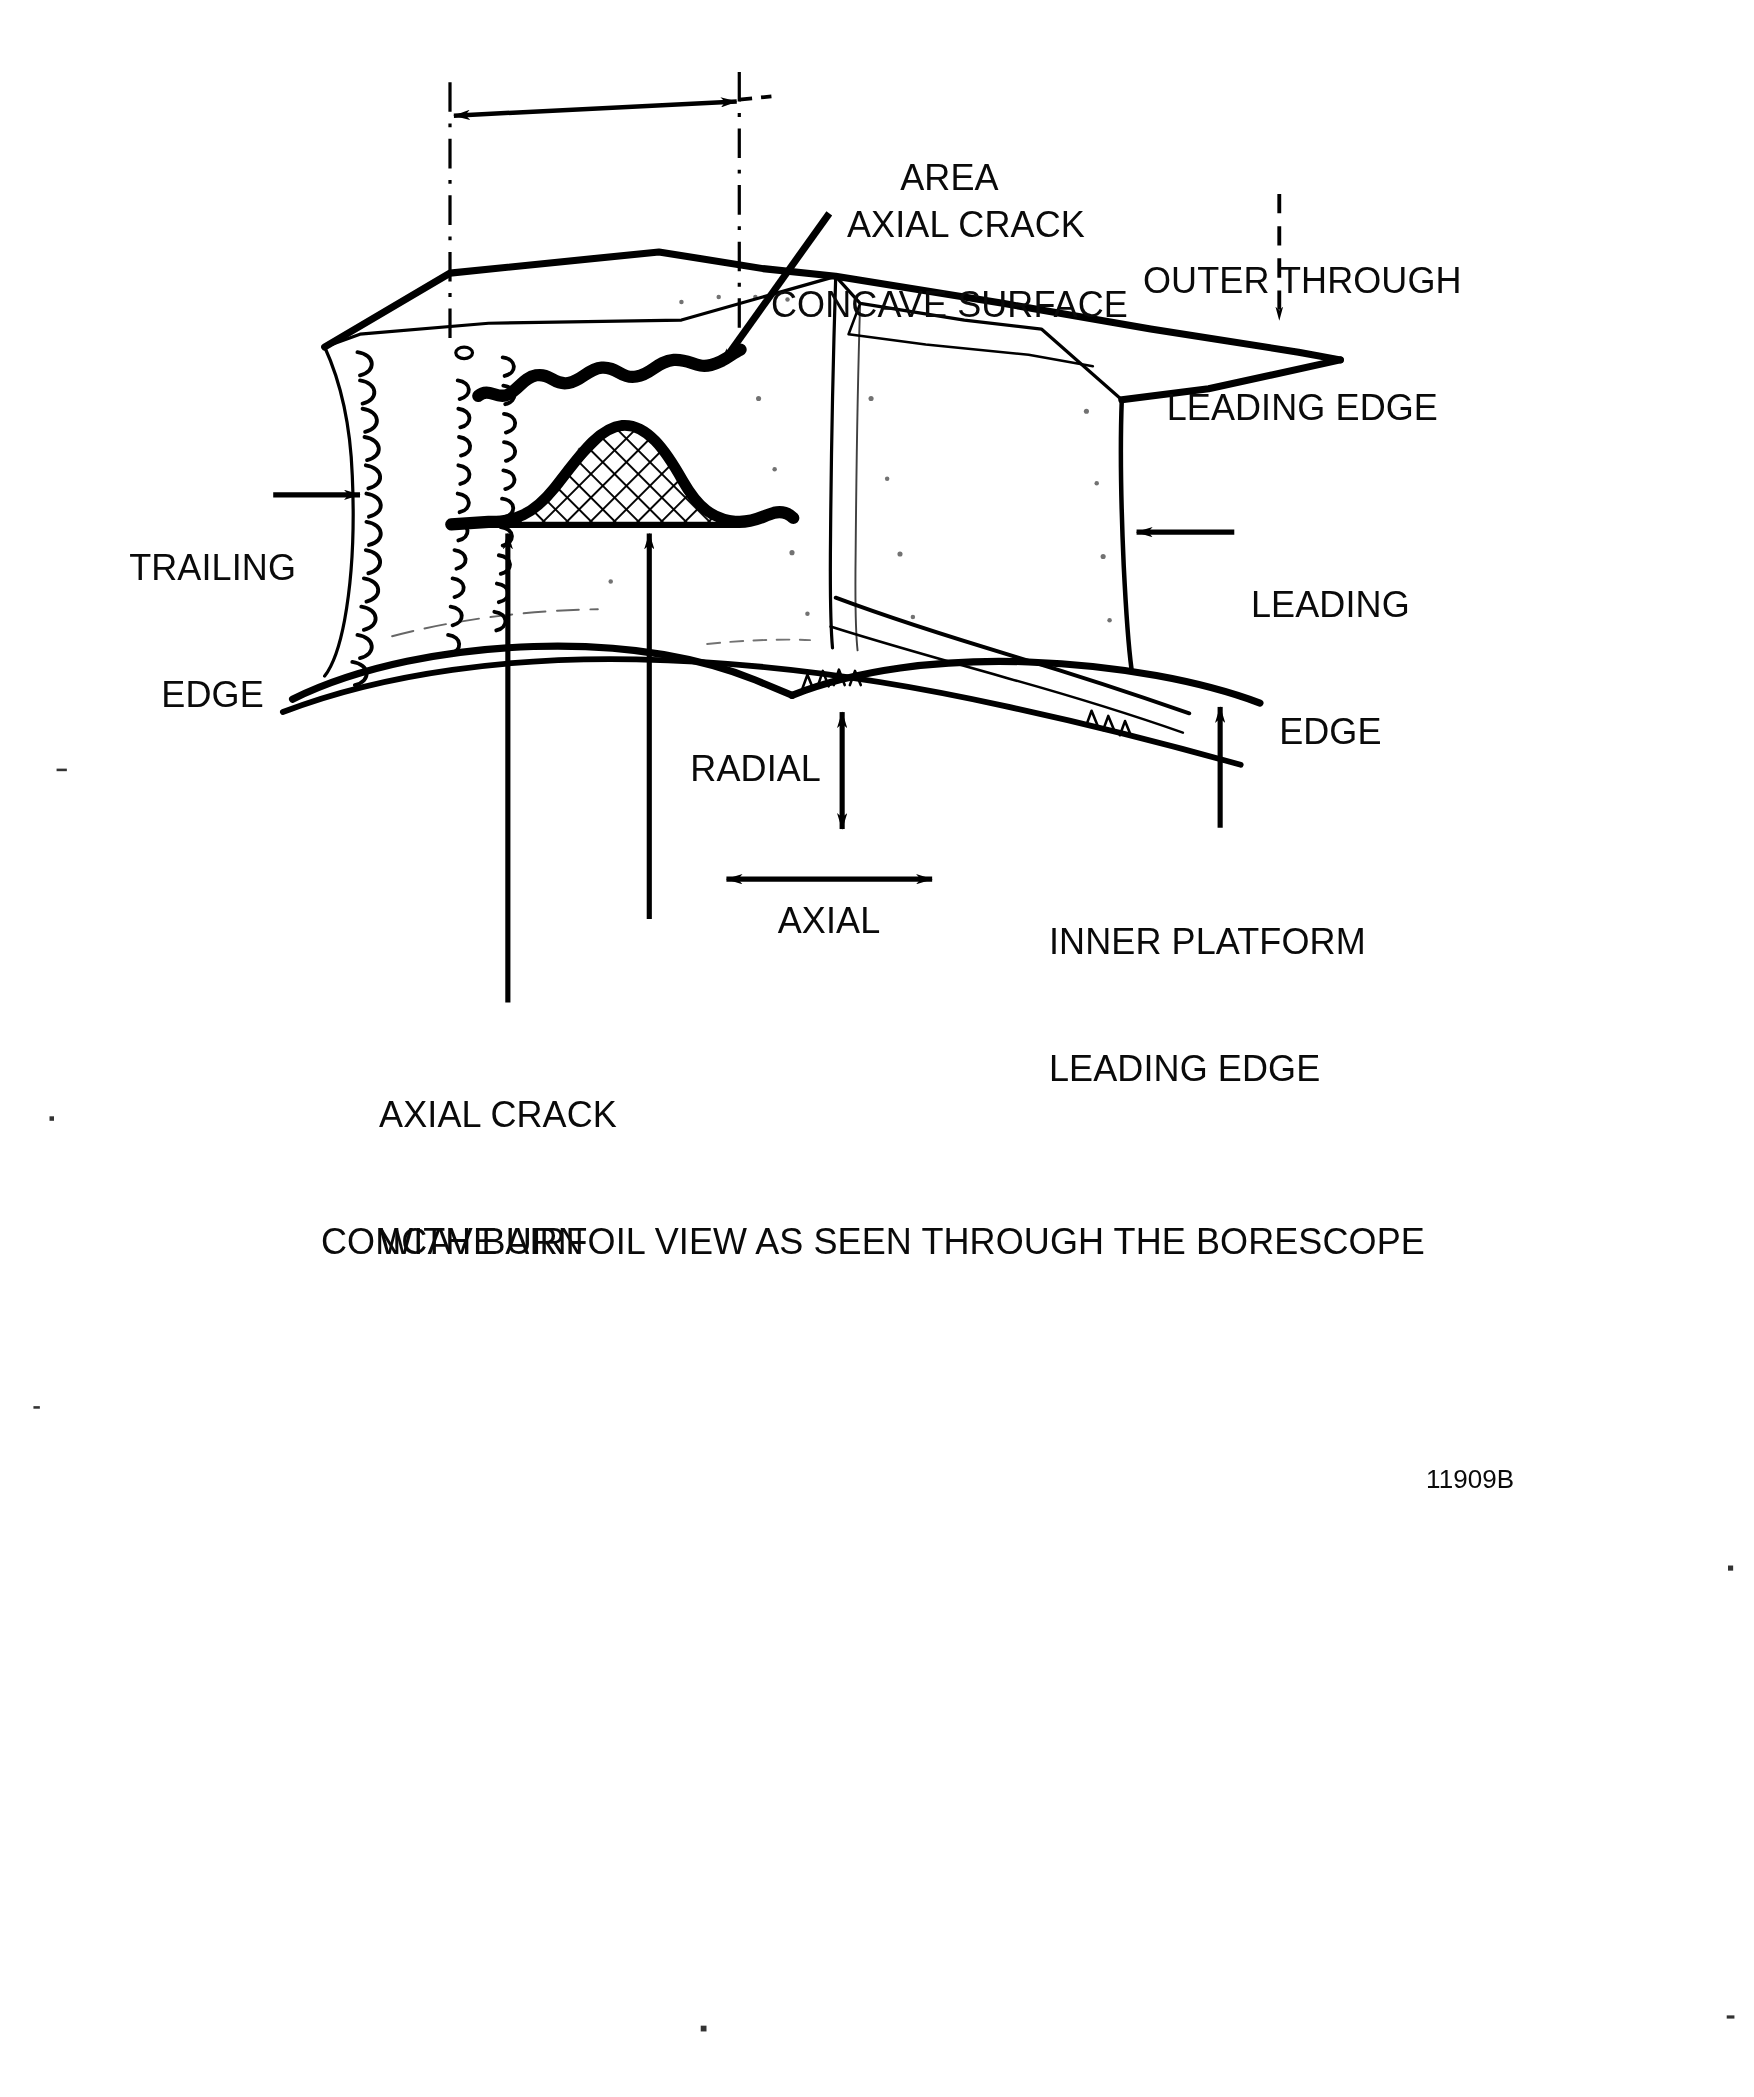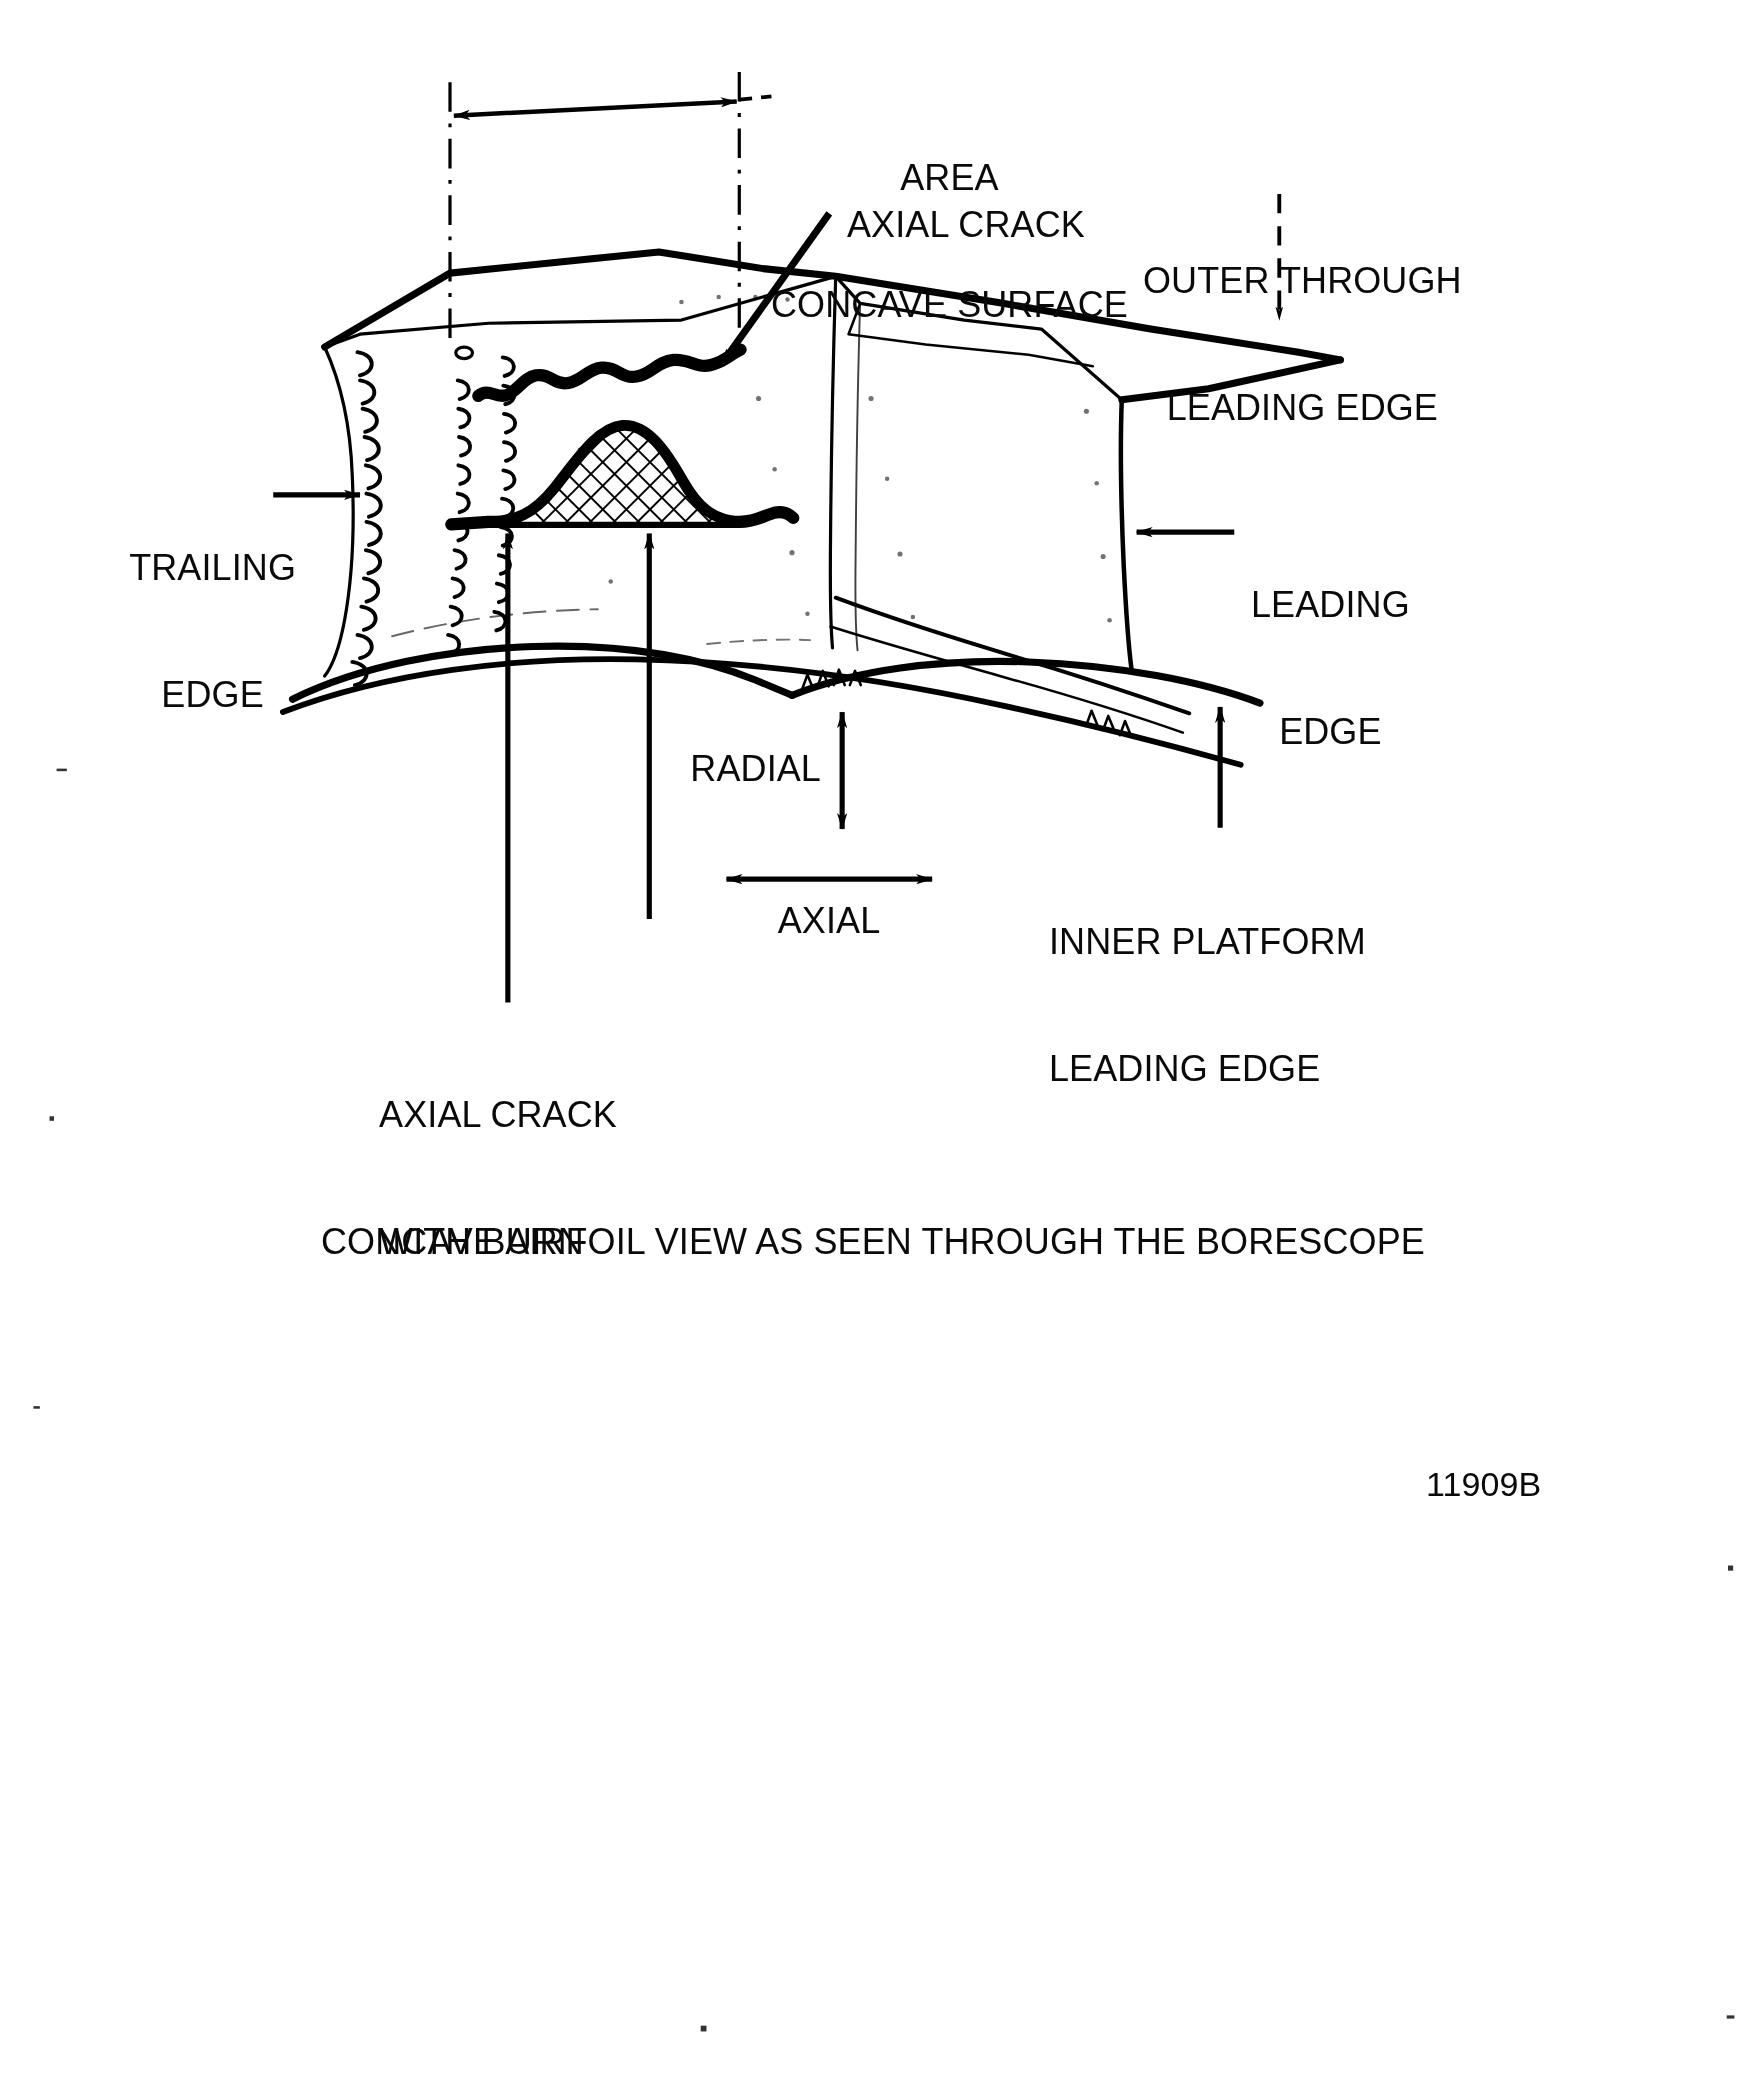--- a/index.html
+++ b/index.html
@@ -19,21 +19,21 @@
     color:#0a0a0a;
     line-height:1.18;
     white-space:pre;
     letter-spacing:0.1px;
   }
   .lbl.c{transform:translateX(-50%);}
   .lbl.l{text-align:left;}
   .lbl.r{text-align:right;transform:translateX(-100%);}
   .sz-anno{font-size:36px;}
   .sz-cap{font-size:36px;}
-  .sz-fig{font-size:34px;}
+  .sz-fig{font-size:26px;}
 </style>
 </head>
 <body>
 
 <div id="sheet">
 
   <svg id="drawing" viewBox="0 0 2730 3263" preserveAspectRatio="none" xmlns="http://www.w3.org/2000/svg">
 
     <defs>
       <marker id="ahS" viewBox="0 0 12 10" refX="11" refY="5" markerWidth="12" markerHeight="10" orient="auto-start-reverse" markerUnits="userSpaceOnUse">

